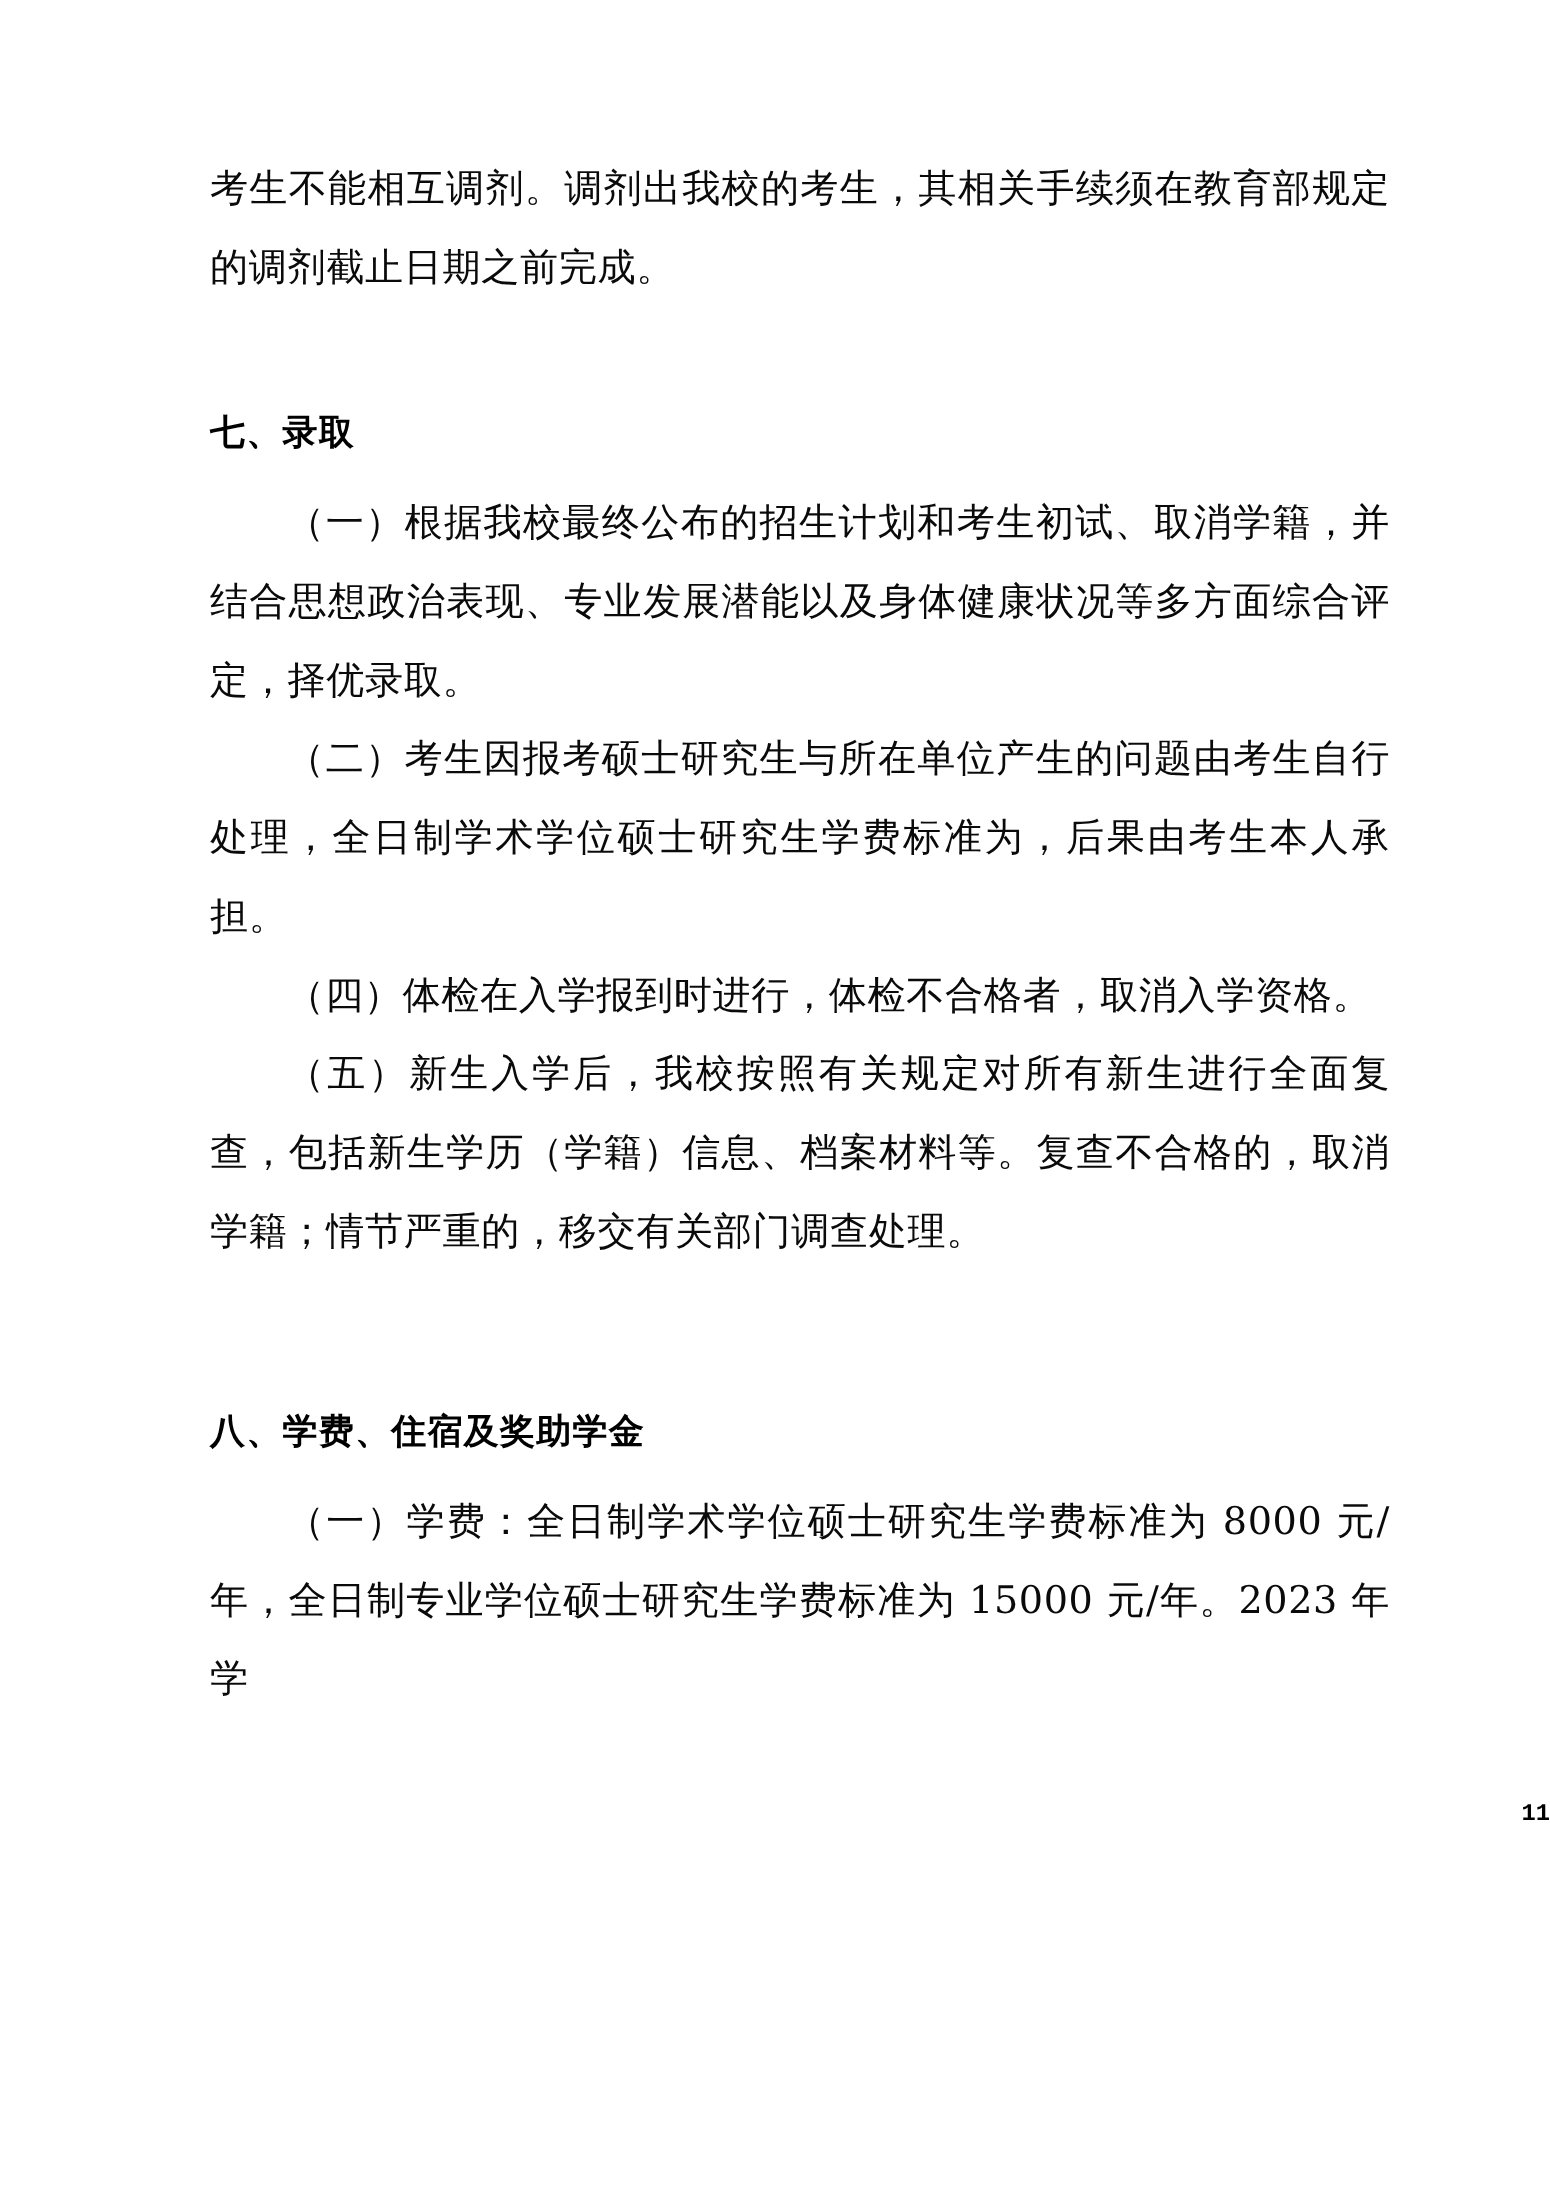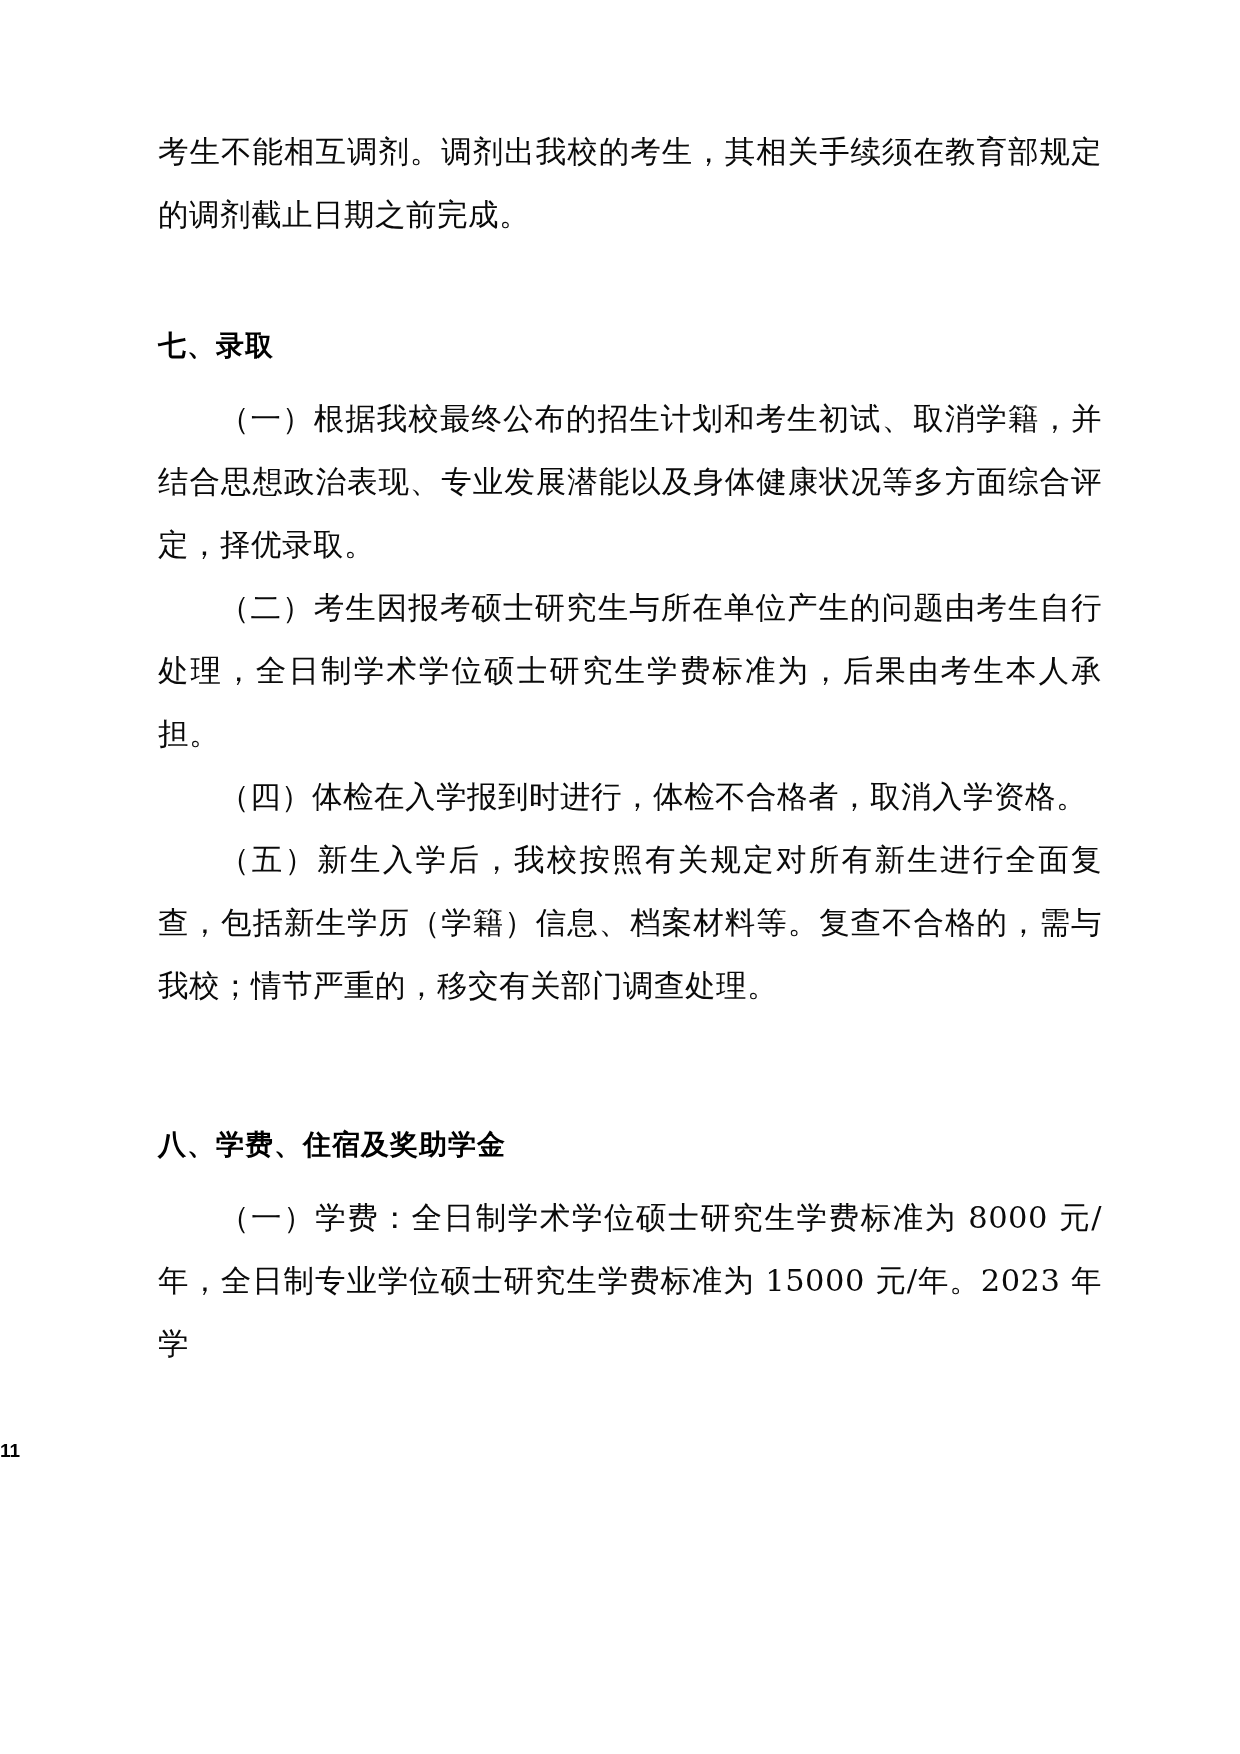--- a/index.html
+++ b/index.html
@@ -11,21 +11,21 @@
     position: relative;
     width: 1240px;
     height: 1754px;
     background: #ffffff;
     margin: 0 auto;
     overflow: hidden;
     box-sizing: border-box;
   }
   .content {
     position: absolute;
-    left: 158px;
+    left: 168px;
     top: 120px;
     width: 944px;
   }
   .para {
     font-family: "DejaVu Serif", "Liberation Serif", serif;
     font-size: 30.5px;
     line-height: 63px;
     color: #0a0a0a;
     text-align: justify;
     text-justify: inter-ideograph;
@@ -46,22 +46,22 @@
     margin: 0;
   }
   .gap-lg { height: 68px; }
   .gap-sm { height: 10px; }
   .gap-xl { height: 96px; }
   .page-number {
     position: absolute;
     left: 0;
     right: 0;
     top: 1440px;
-    text-align: left;
-    font-family: Liberation Sans, sans-serif;
+    text-align: right;
+    font-family: Liberation Mono, monospace;
     font-size: 19px;
     font-weight: bold;
     color: #000000;
   }
 </style>
 </head>
 <body>
 
 <div class="page">
 
@@ -75,21 +75,21 @@
 
     <div class="gap-sm"></div>
 
     <p class="para indent">（一）根据我校最终公布的招生计划和考生初试、取消学籍，并结合思想政治表现、专业发展潜能以及身体健康状况等多方面综合评定，择优录取。</p>
 
     <p class="para indent">（二）考生因报考硕士研究生与所在单位产生的问题由考生自行处理，全日制学术学位硕士研究生学费标准为，后果由考生本人承担。</p>
 
 
     <p class="para indent">（四）体检在入学报到时进行，体检不合格者，取消入学资格。</p>
 
-    <p class="para indent">（五）新生入学后，我校按照有关规定对所有新生进行全面复查，包括新生学历（学籍）信息、档案材料等。复查不合格的，需与我校；情节严重的，移交有关部门调查处理。</p>
+    <p class="para indent">（五）新生入学后，我校按照有关规定对所有新生进行全面复查，包括新生学历（学籍）信息、档案材料等。复查不合格的，取消学籍；情节严重的，移交有关部门调查处理。</p>
 
     <div class="gap-xl"></div>
 
     <h2 class="heading">八、学费、住宿及奖助学金</h2>
 
     <div class="gap-sm"></div>
 
     <p class="para indent">（一）学费：全日制学术学位硕士研究生学费标准为 8000 元/年，全日制专业学位硕士研究生学费标准为 15000 元/年。2023 年学</p>
 
   </div>

